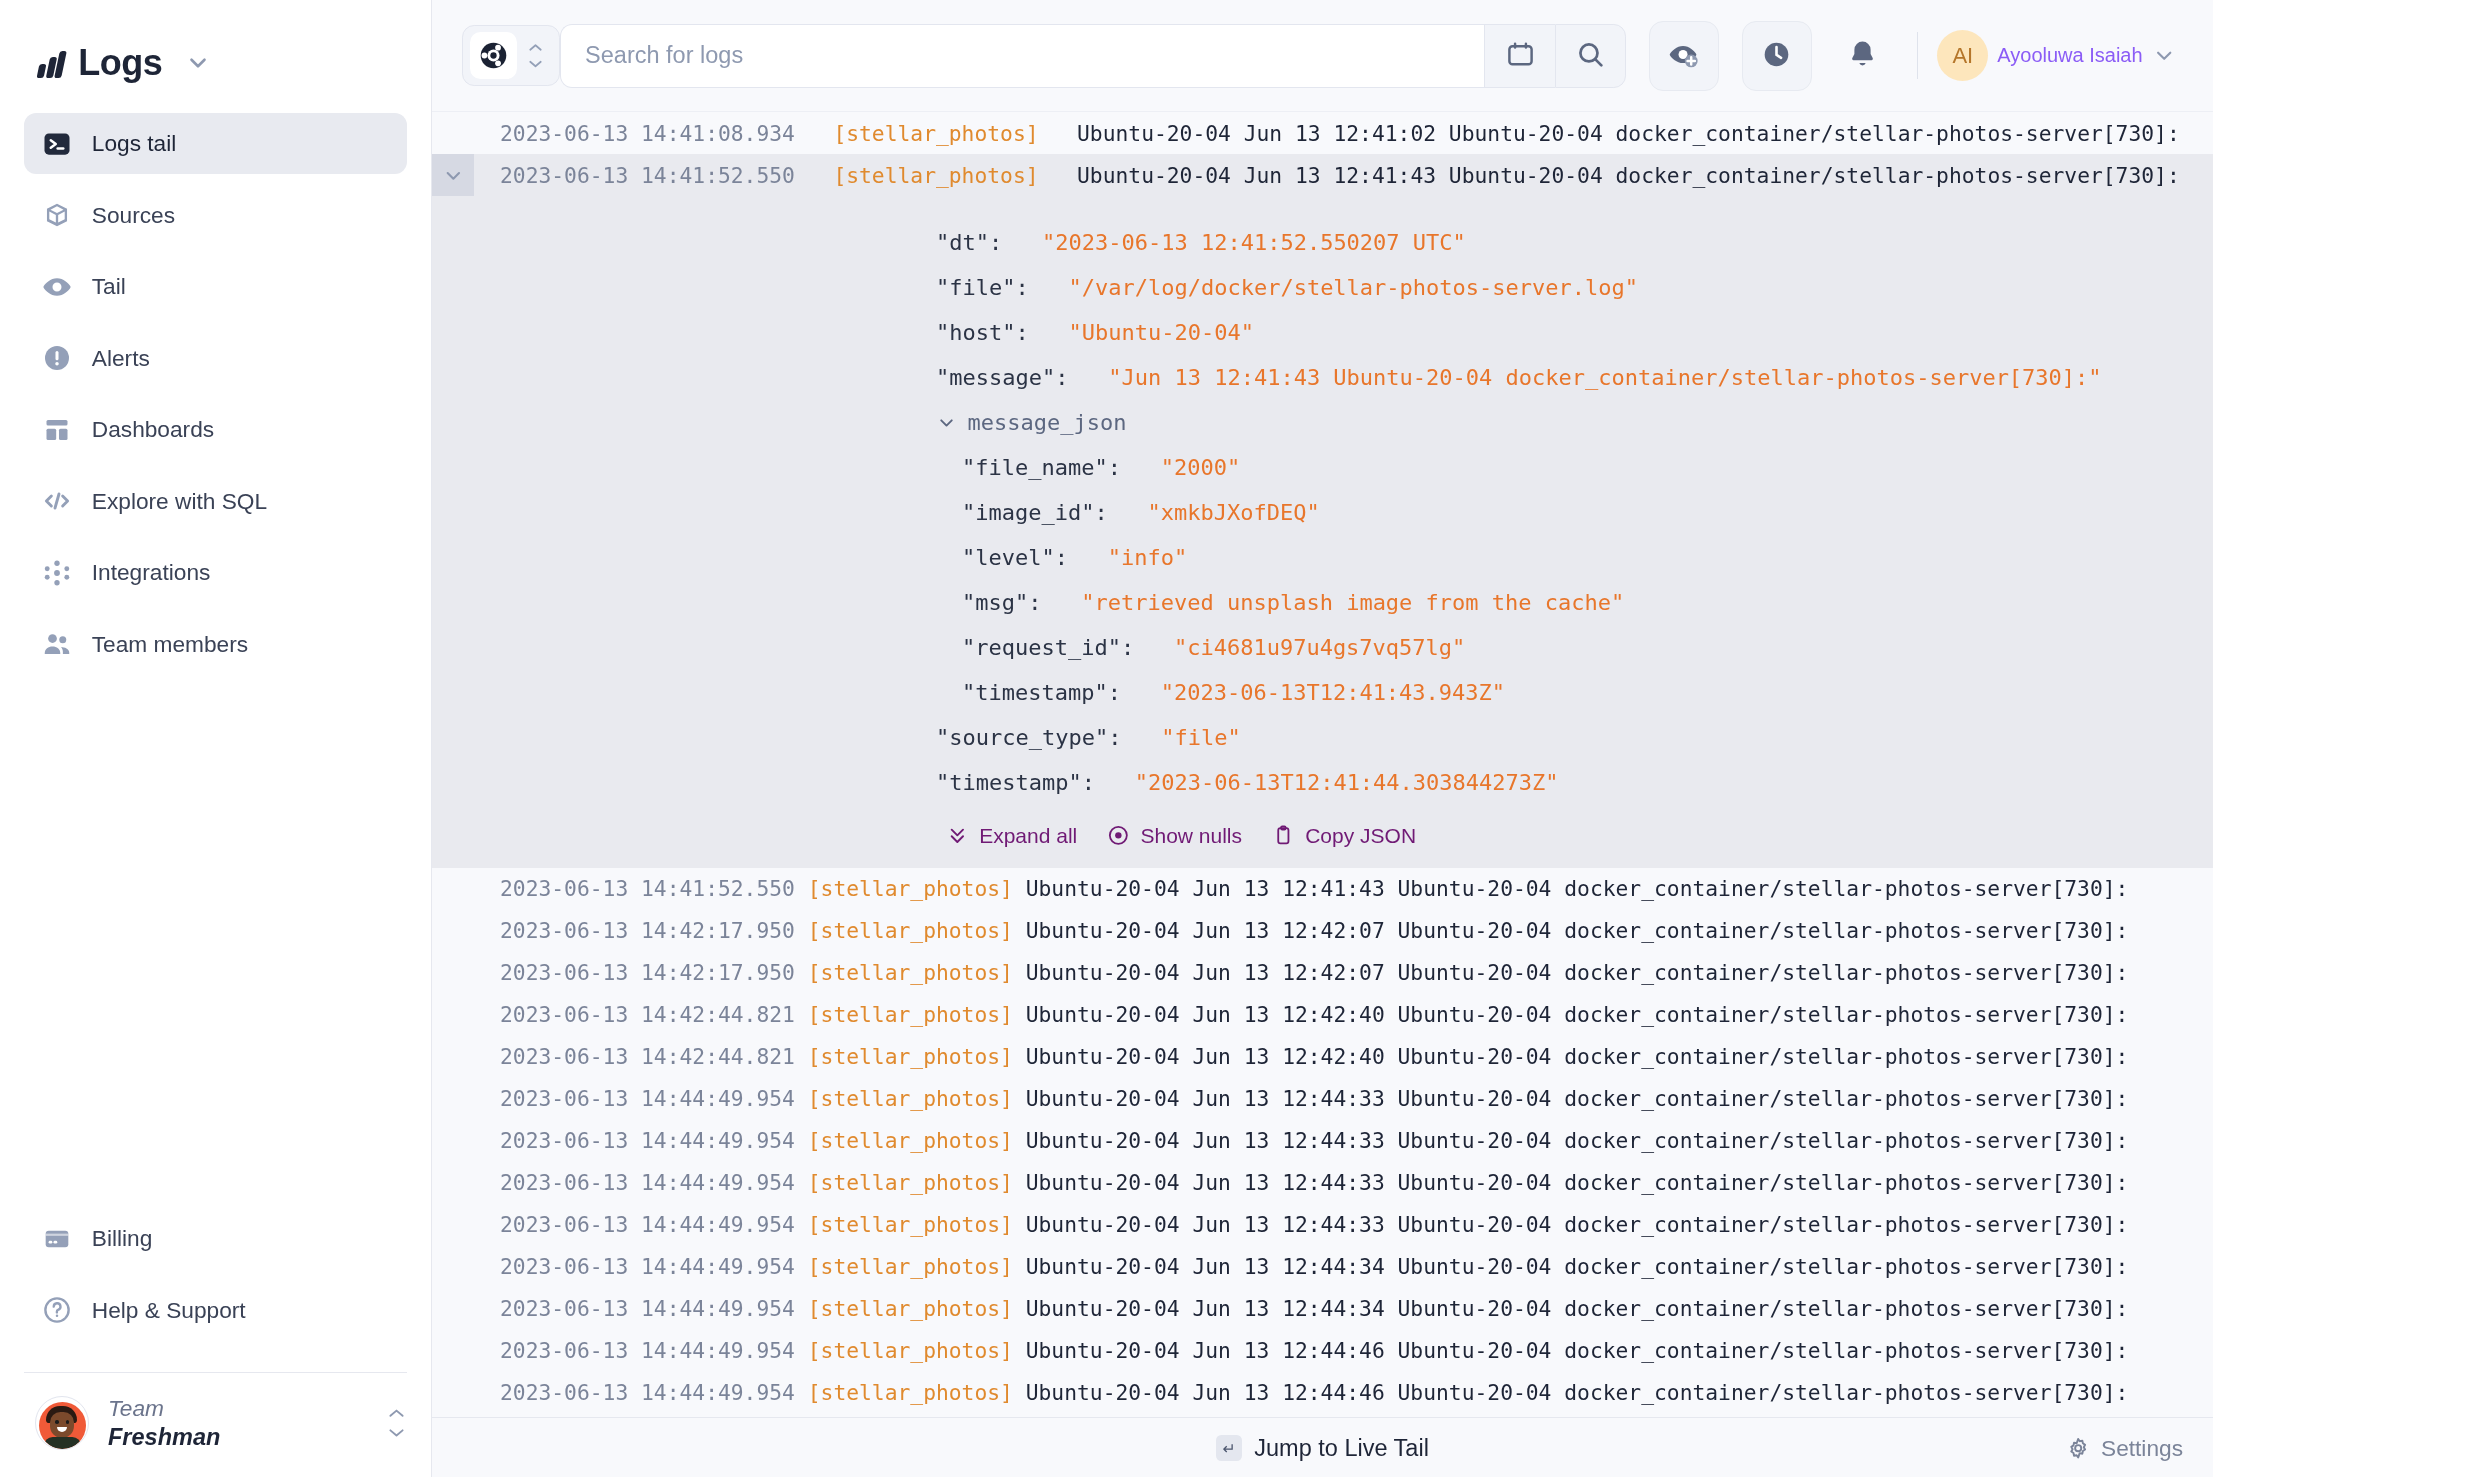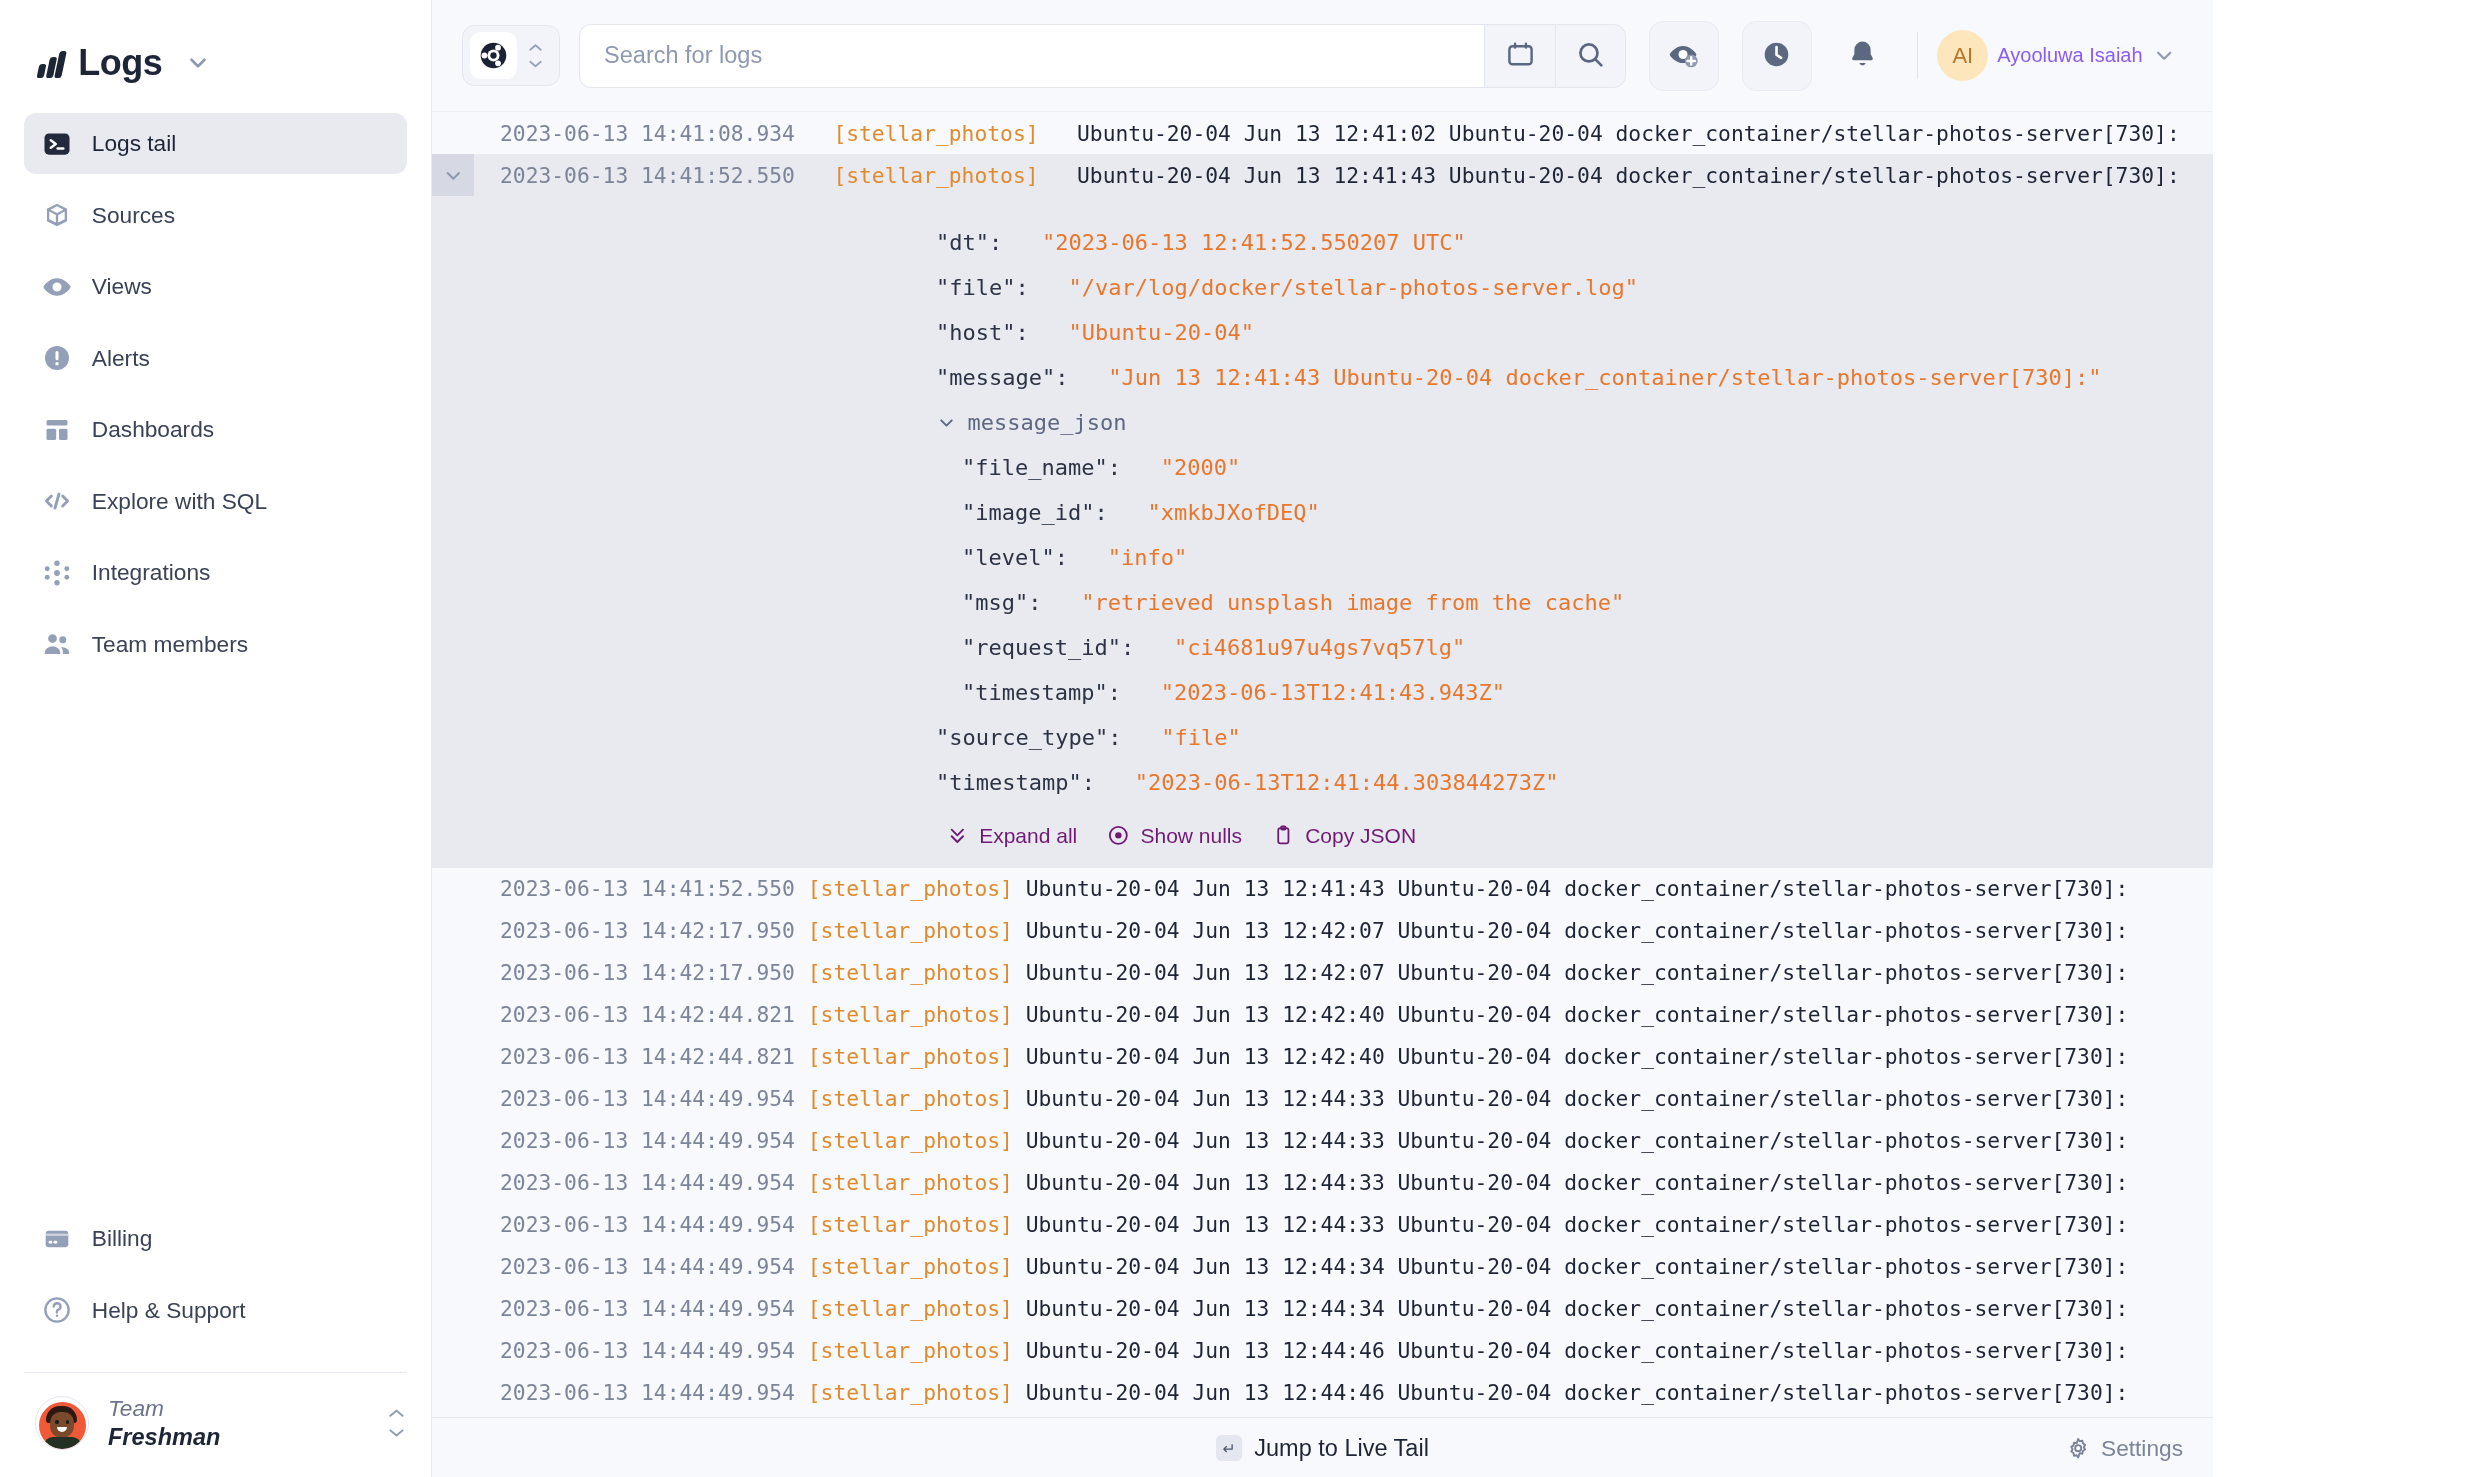--- a/index.html
+++ b/index.html
@@ -88,21 +88,21 @@
     border:0.9px solid #E3E6EF; background:#F2F4F9; border-radius:12.2px;
     height:61px; padding: 0 10.5px 0 7px; flex:0 0 auto;
   }
   .src-chip {
     width:47px; height:47px; border-radius:10.5px; background:#fff;
     display:flex; align-items:center; justify-content:center;
   }
   .stepper { display:flex; flex-direction:column; gap:4.4px; color:#94A0B8; padding:0 3.5px;}
 
   .searchwrap {
-    flex: 1 1 auto; margin-left: 19px; display:flex; align-items:center; min-width:0;justify-content:space-between;
+    flex: 1 1 auto; display:flex; align-items:center; min-width:0;justify-content:space-between;
   }
   .searchbox {
     flex:1 1 auto; height:64px; background:#fff;
     border:0.9px solid #E3E6EF; border-right:none;
     border-radius: 12.2px 0 0 12.2px;
     display:flex; align-items:center; padding: 0 24.4px; min-width: 0;
   }
   .searchbox input {
     border:none; outline:none; width:100%; font-size:23.5px;
     color:#1E2537; font-family:"Liberation Sans", sans-serif; background:transparent;
@@ -228,21 +228,21 @@
         <span>Sources</span>
       </div>
 
       <div class="nav-item">
         <span class="nav-icon">
           <svg width="30" height="30" viewBox="0 0 24 24" fill="currentColor">
               <path d="M12 5C6.8 5 2.7 9.1 1.3 11.4a1.2 1.2 0 0 0 0 1.2C2.7 14.9 6.8 19 12 19s9.3-4.1 10.7-6.4a1.2 1.2 0 0 0 0-1.2C21.3 9.1 17.2 5 12 5Zm0 10.6a3.6 3.6 0 1 1 0-7.2 3.6 3.6 0 0 1 0 7.2Z"></path>
               <circle cx="12" cy="12" r="1.9" fill="#fff"></circle>
             </svg>
         </span>
-        <span>Views</span>
+        <span>Tail</span>
       </div>
 
       <div class="nav-item">
         <span class="nav-icon">
           <svg width="30" height="30" viewBox="0 0 24 24" fill="currentColor">
               <circle cx="12" cy="12" r="9.6"></circle>
               <rect x="10.8" y="6.4" width="2.4" height="7.4" rx="1.2" fill="#fff"></rect>
               <circle cx="12" cy="16.6" r="1.4" fill="#fff"></circle>
             </svg>
         </span>

